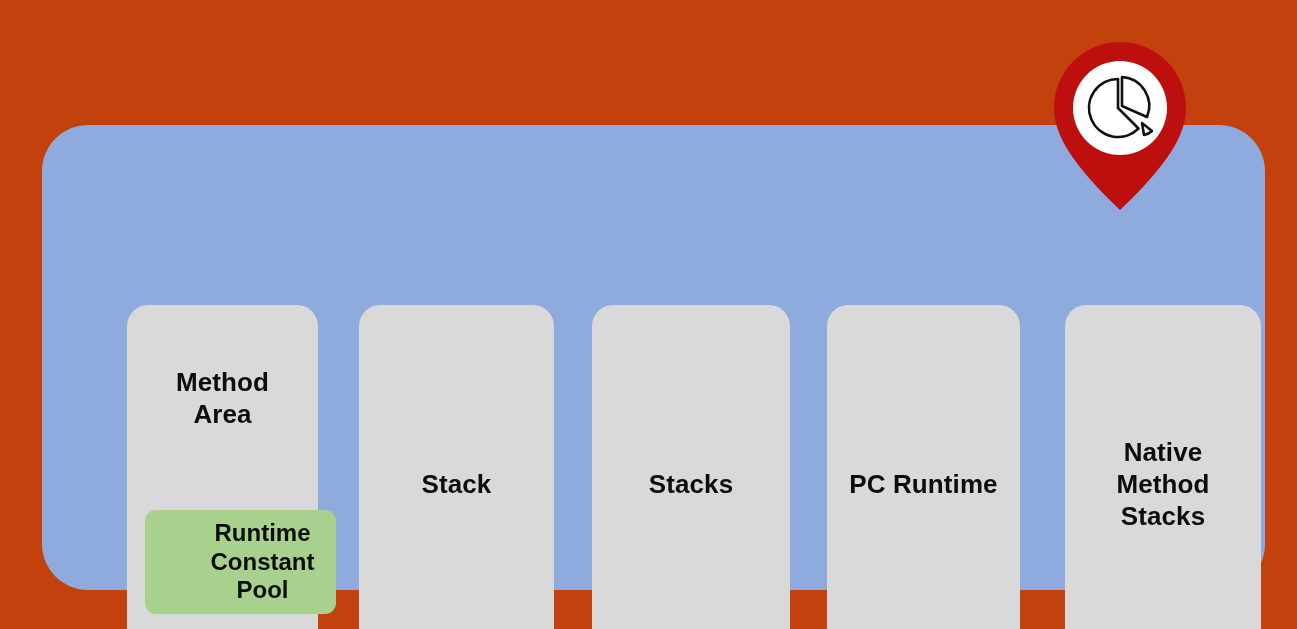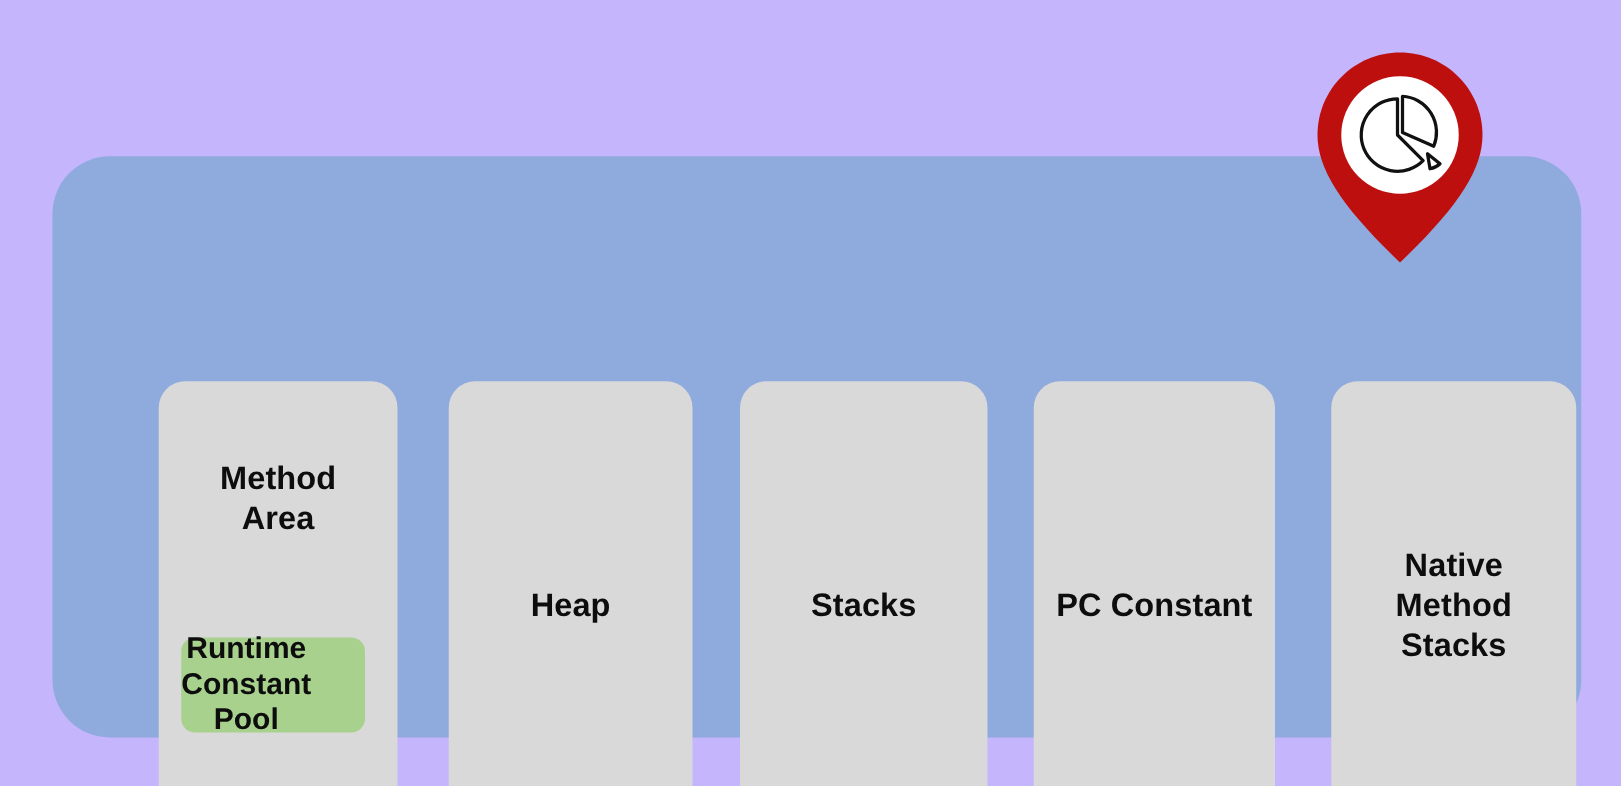--- a/index.html
+++ b/index.html
@@ -9,21 +9,21 @@
     background: #ffffff;
   }
   body {
     font-family: "Liberation Sans", sans-serif;
     -webkit-font-smoothing: antialiased;
   }
   #canvas {
     position: relative;
     width: 1297px;
     height: 629px;
-    background: #c4b5fd;
+    background: #c2410c;
     overflow: hidden;
   }
 
   
   .jvm-container {
     position: absolute;
     left: 42px;
     top: 125px;
     width: 1223px;
     height: 465px;
@@ -65,25 +65,27 @@
   
   .box-method-area {
     justify-content: flex-start;
     padding-top: 62px;
   }
   .pool-box {
     position: absolute;
     left: 18px;
     top: 205px;
     width: 147px;
-    height: 76px;
+    height: 104px;
     background: #A9D18E;
     border-radius: 11px;
     display: flex;
     align-items: center;
+    justify-content: center;
+    padding-left: 44px;
   }
   .pool-label {
     font-size: 24px;
     font-weight: bold;
     color: #0d0d0d;
     text-align: center;
     line-height: 1.2;
     white-space: pre-line;
   }
 
@@ -109,29 +111,29 @@
       <div class="area-label">Method
 Area</div>
       <div class="pool-box">
         <div class="pool-label">Runtime
 Constant
 Pool</div>
       </div>
     </div>
 
     <div class="area-box box-heap">
-      <div class="area-label">Heap</div>
+      <div class="area-label">Stack</div>
     </div>
 
     <div class="area-box box-stack">
       <div class="area-label">Stacks</div>
     </div>
 
     <div class="area-box box-pc-register">
-      <div class="area-label">PC Constant</div>
+      <div class="area-label">PC Runtime</div>
     </div>
 
     <div class="area-box box-native-stacks">
       <div class="area-label">Native
 Method
 Stacks</div>
     </div>
 
   </div>
 

